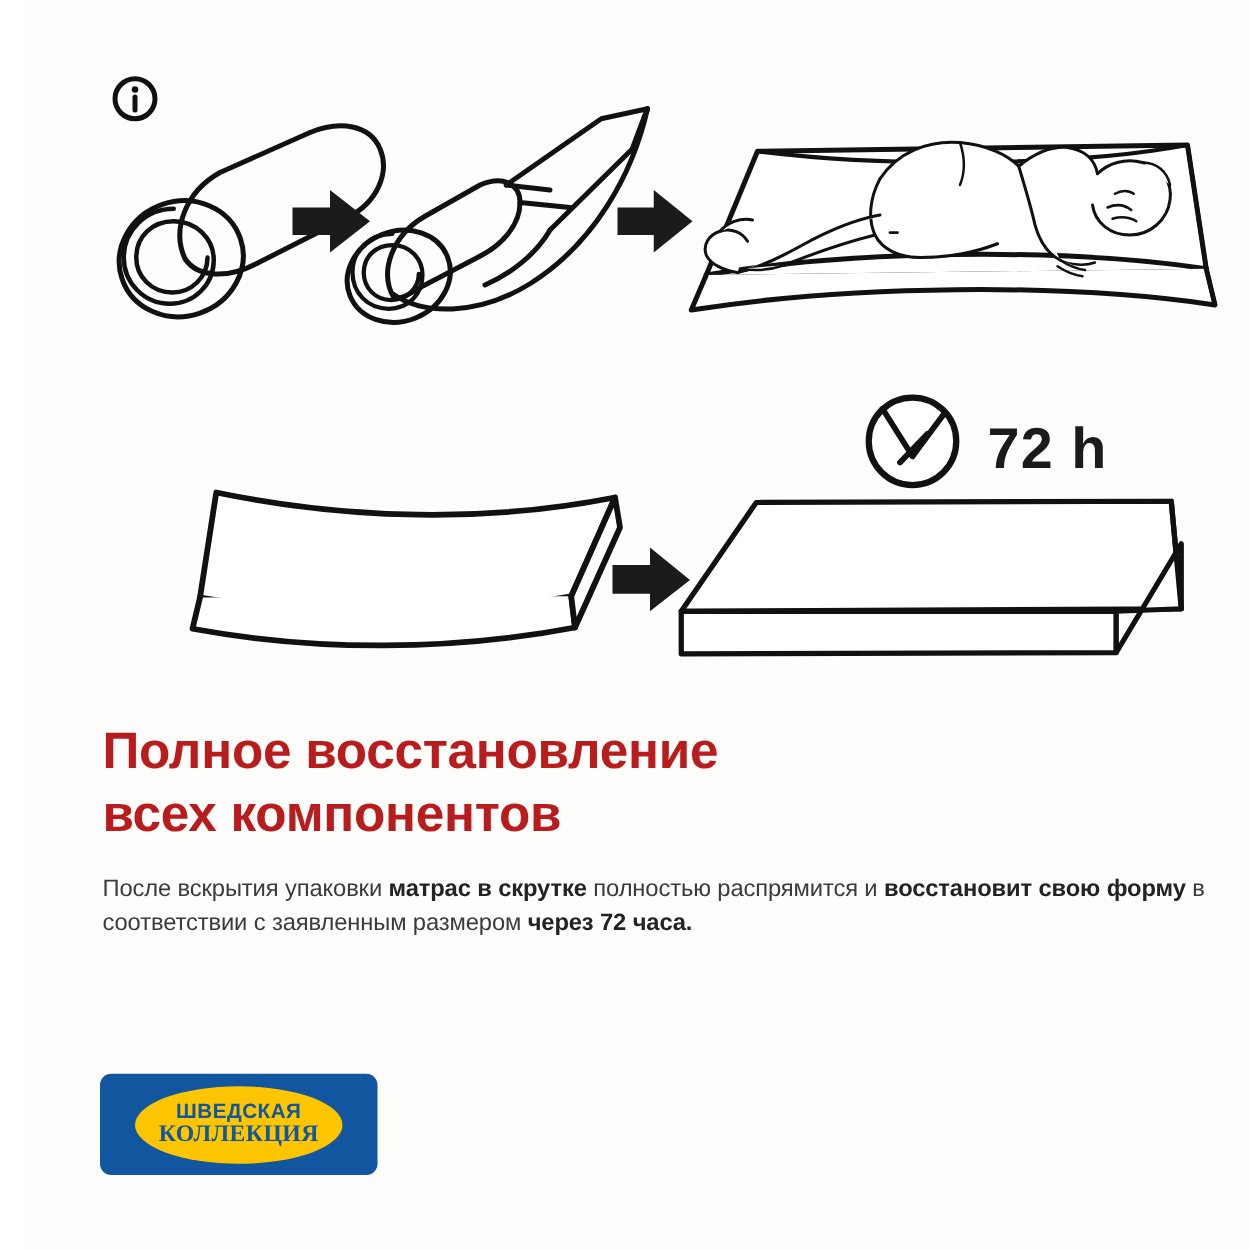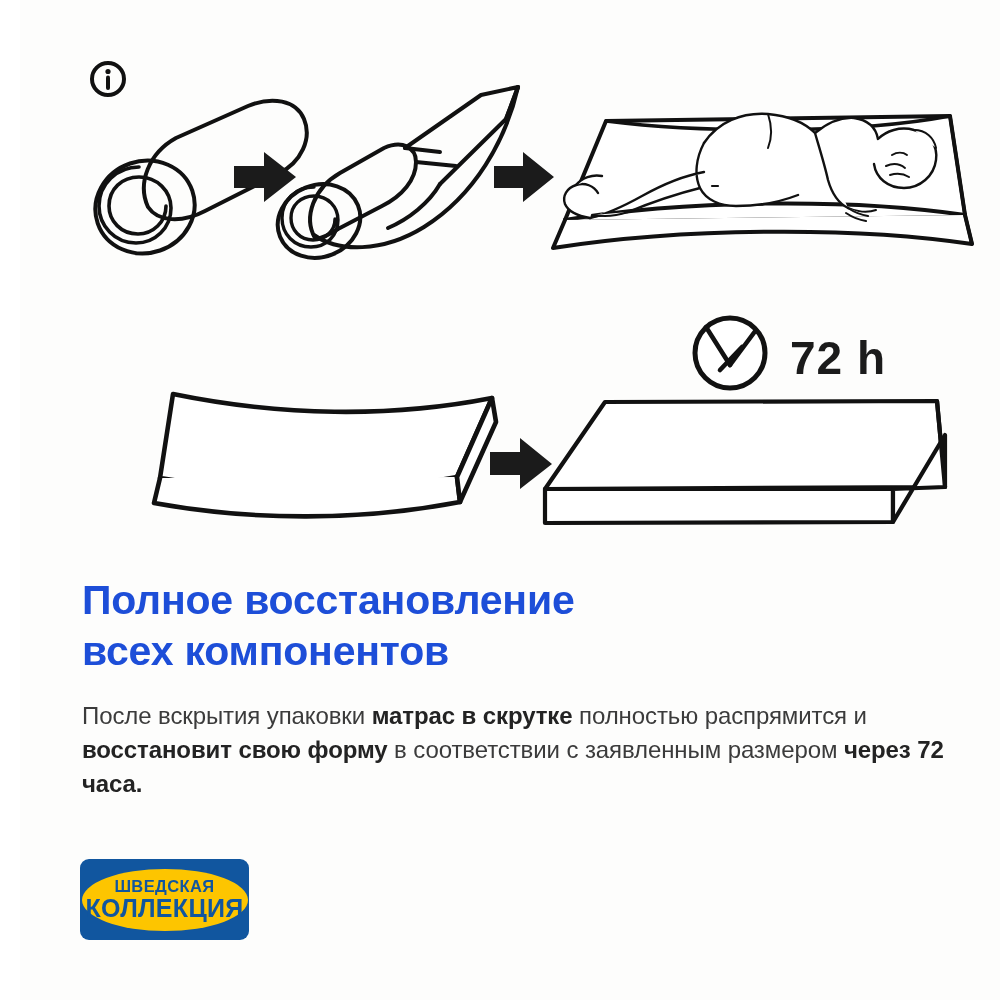--- a/index.html
+++ b/index.html
@@ -35,47 +35,47 @@
   }
 
   
   .text-block {
     position: absolute;
     left: 62px;
     top: 575px;
     width: 890px;
   }
   .headline {
-    color: #1d4ed8;
+    color: #b91c1c;
     font-size: 41px;
     font-weight: bold;
     line-height: 1.24;
     letter-spacing: -0.2px;
     margin: 0;
     white-space: pre-line;
   }
   .body-copy {
     margin: 0;
     padding-top: 22px;
     color: #3b3b3b;
-    font-size: 24px;
+    font-size: 19px;
     line-height: 1.42;
     letter-spacing: -0.1px;
   }
   .body-copy b {
     color: #232323;
     font-weight: bold;
   }
 
   
   .logo {
     position: absolute;
     left: 60px;
     top: 859px;
-    width: 169px;
+    width: 222px;
     height: 81px;
     background: #11569f;
     border-radius: 9px;
     display: flex;
     align-items: center;
     justify-content: center;
   }
   .logo-ellipse {
     width: 166px;
     height: 62px;
@@ -88,23 +88,24 @@
     line-height: 1.04;
   }
   .logo-line1 {
     color: #11569f;
     font-size: 16.5px;
     font-weight: bold;
     letter-spacing: 0.4px;
   }
   .logo-line2 {
     color: #11569f;
-    font-size: 25px;
+    font-size: 19px;
     font-weight: bold;
     letter-spacing: 0.3px;
+    font-family: Liberation Serif, serif;
   }
 </style>
 </head>
 <body>
 
 <div id="page">
 
   <div class="illustration">
     <svg width="1000" height="560" viewBox="0 0 1000 560" xmlns="http://www.w3.org/2000/svg">
       <g fill="none" stroke="#111111" stroke-width="3.4" stroke-linejoin="round" stroke-linecap="round">

